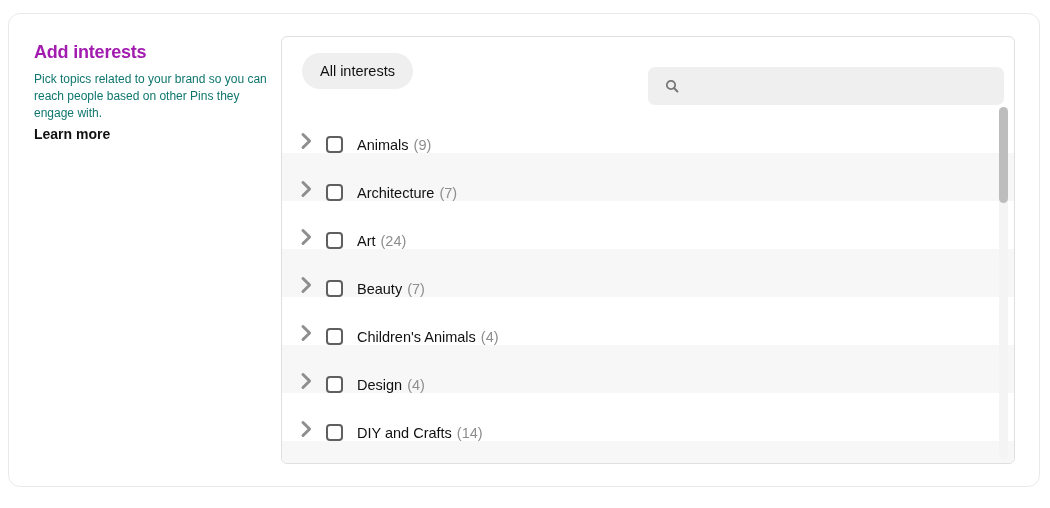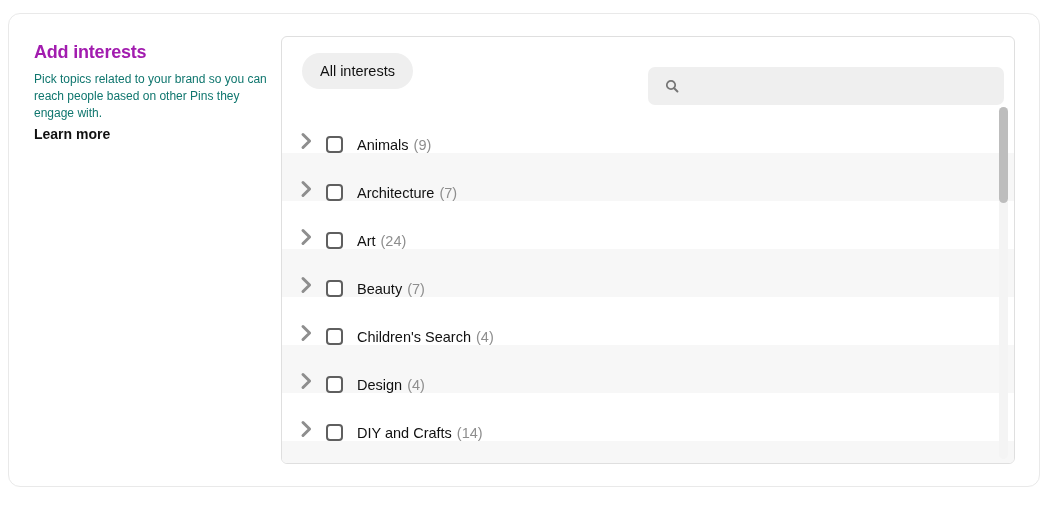--- a/index.html
+++ b/index.html
@@ -281,21 +281,21 @@
           <span class="checkbox"></span>
           <span class="row-label">Beauty</span>
           <span class="row-count">(7)</span>
         </div>
 
         <div class="row">
           <svg class="chevron" viewBox="0 0 24 24" fill="none">
             <path d="M9 5.5 L15.6 12 L9 18.5" stroke="#8e8e8e" stroke-width="3" stroke-linecap="round" stroke-linejoin="round"></path>
           </svg>
           <span class="checkbox"></span>
-          <span class="row-label">Children's Search</span>
+          <span class="row-label">Children's Animals</span>
           <span class="row-count">(4)</span>
         </div>
 
         <div class="row alt">
           <svg class="chevron" viewBox="0 0 24 24" fill="none">
             <path d="M9 5.5 L15.6 12 L9 18.5" stroke="#8e8e8e" stroke-width="3" stroke-linecap="round" stroke-linejoin="round"></path>
           </svg>
           <span class="checkbox"></span>
           <span class="row-label">Design</span>
           <span class="row-count">(4)</span>

